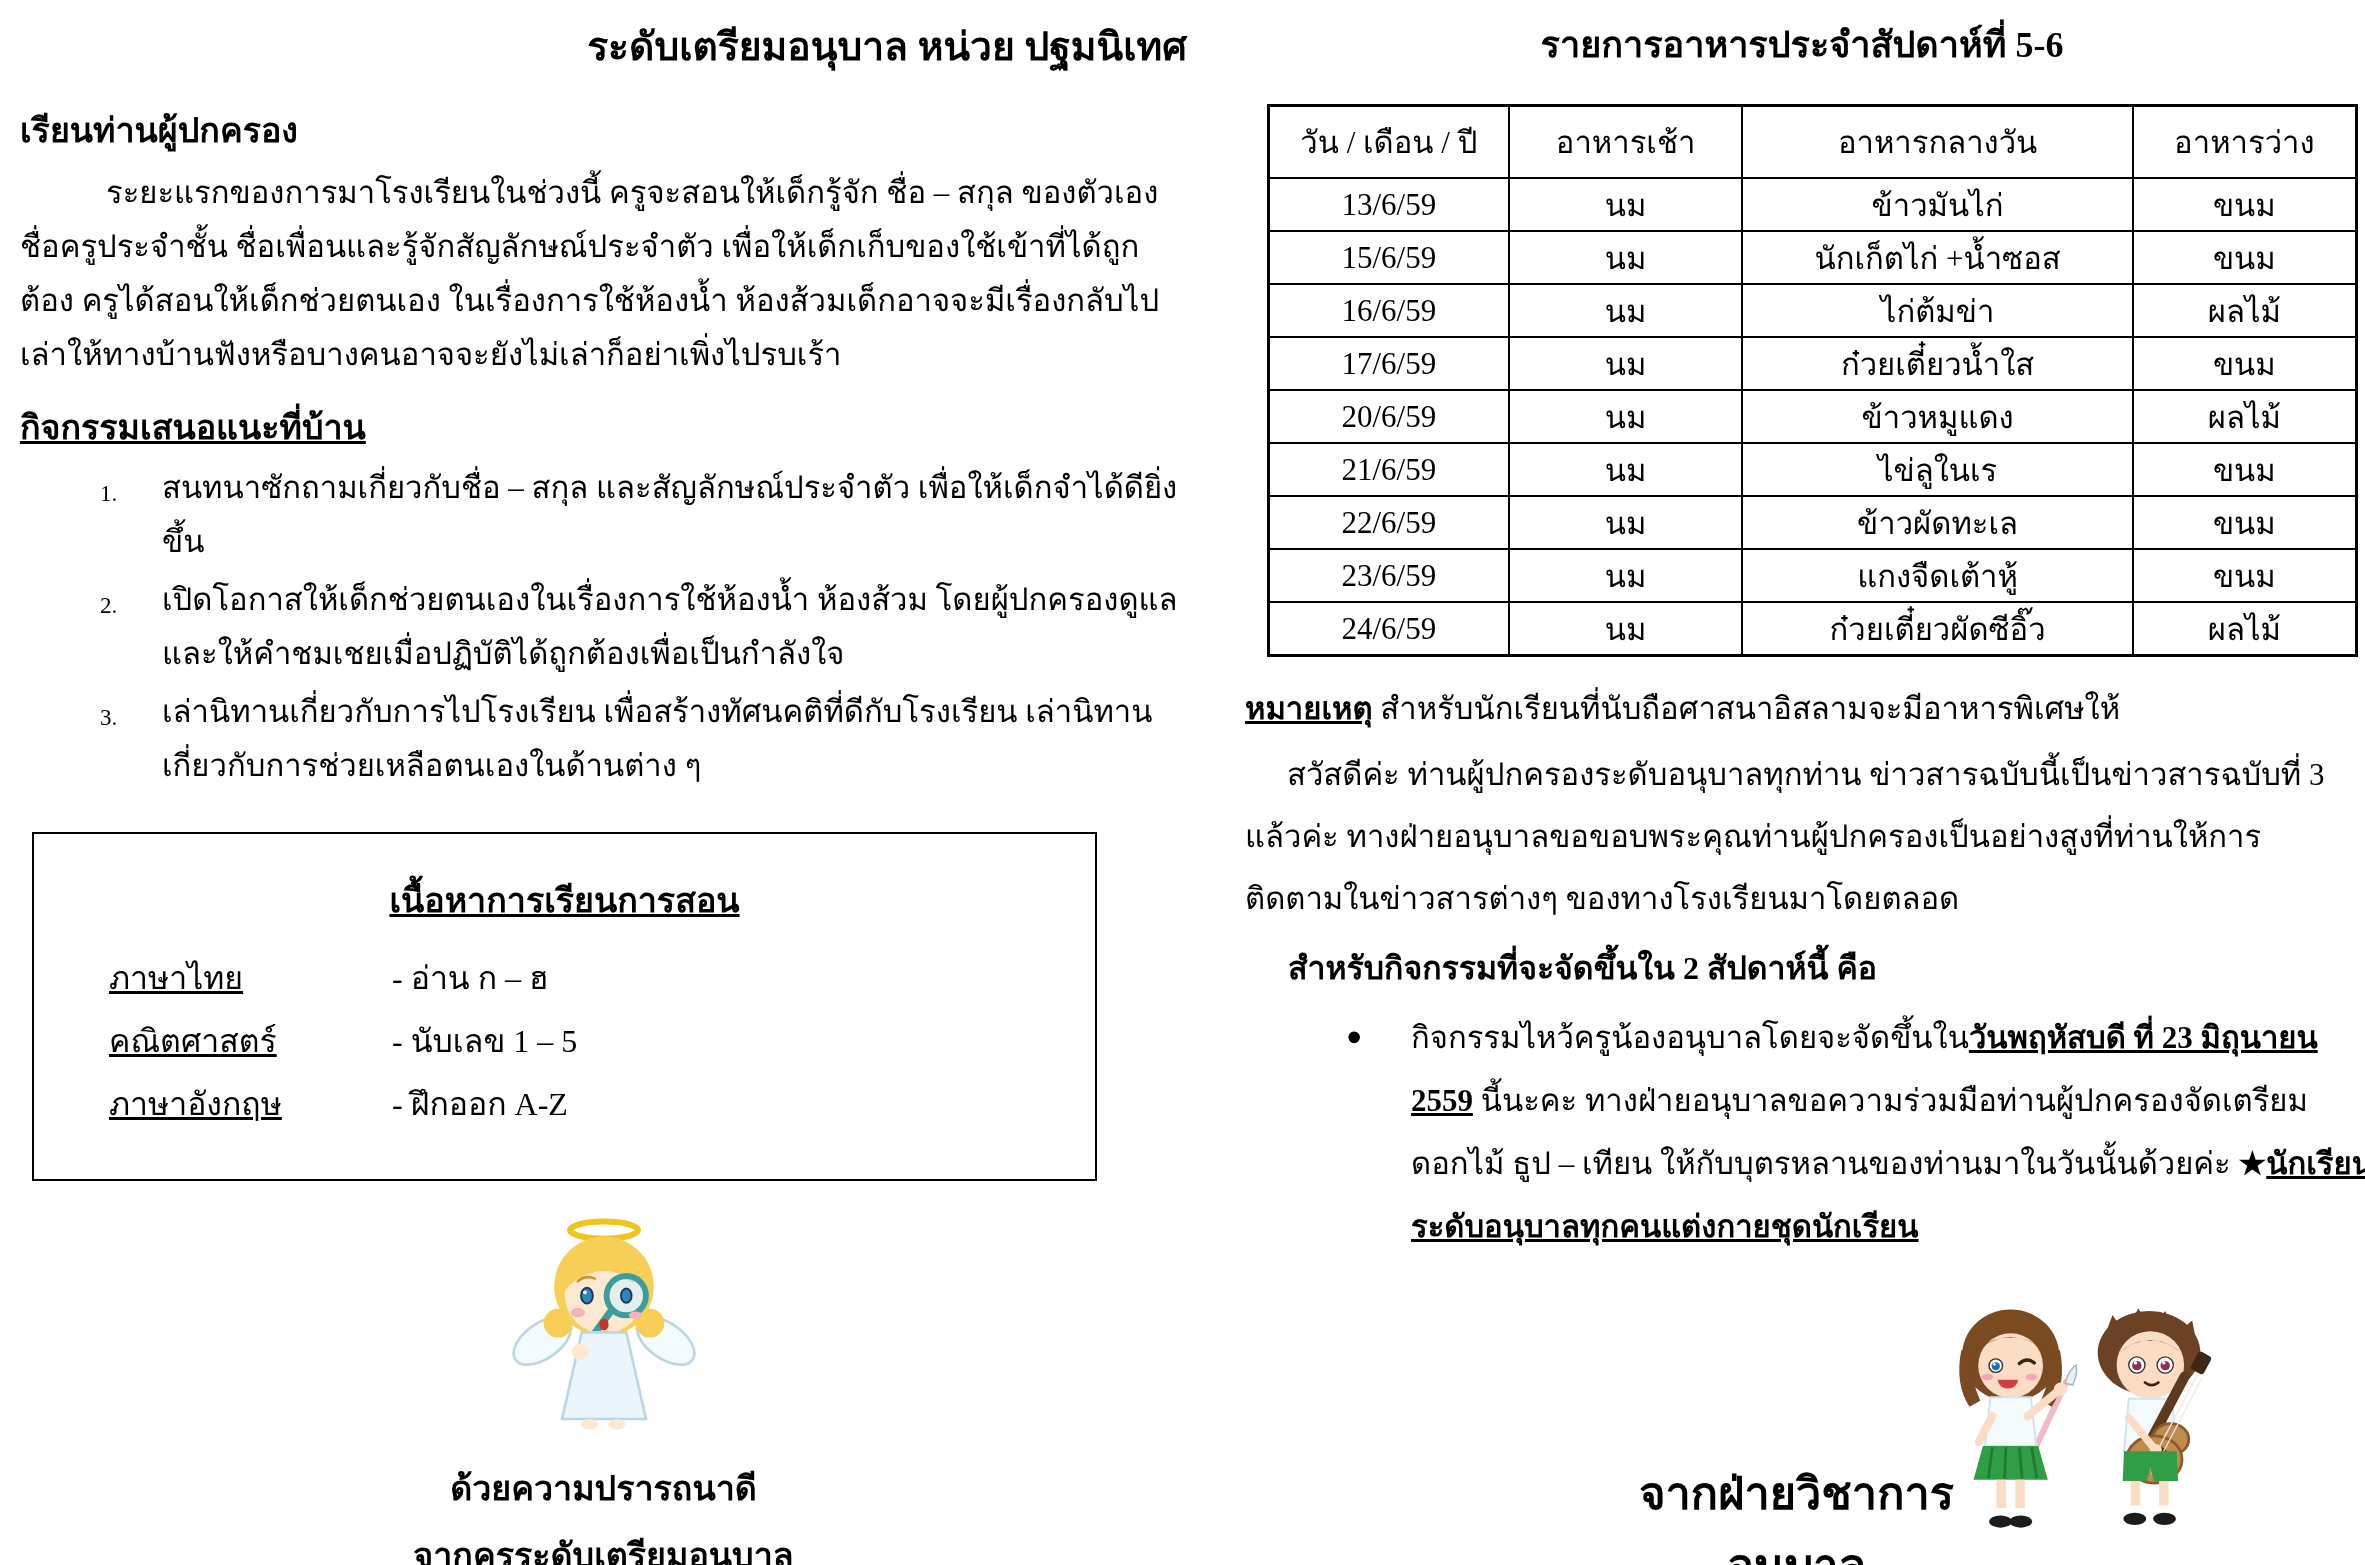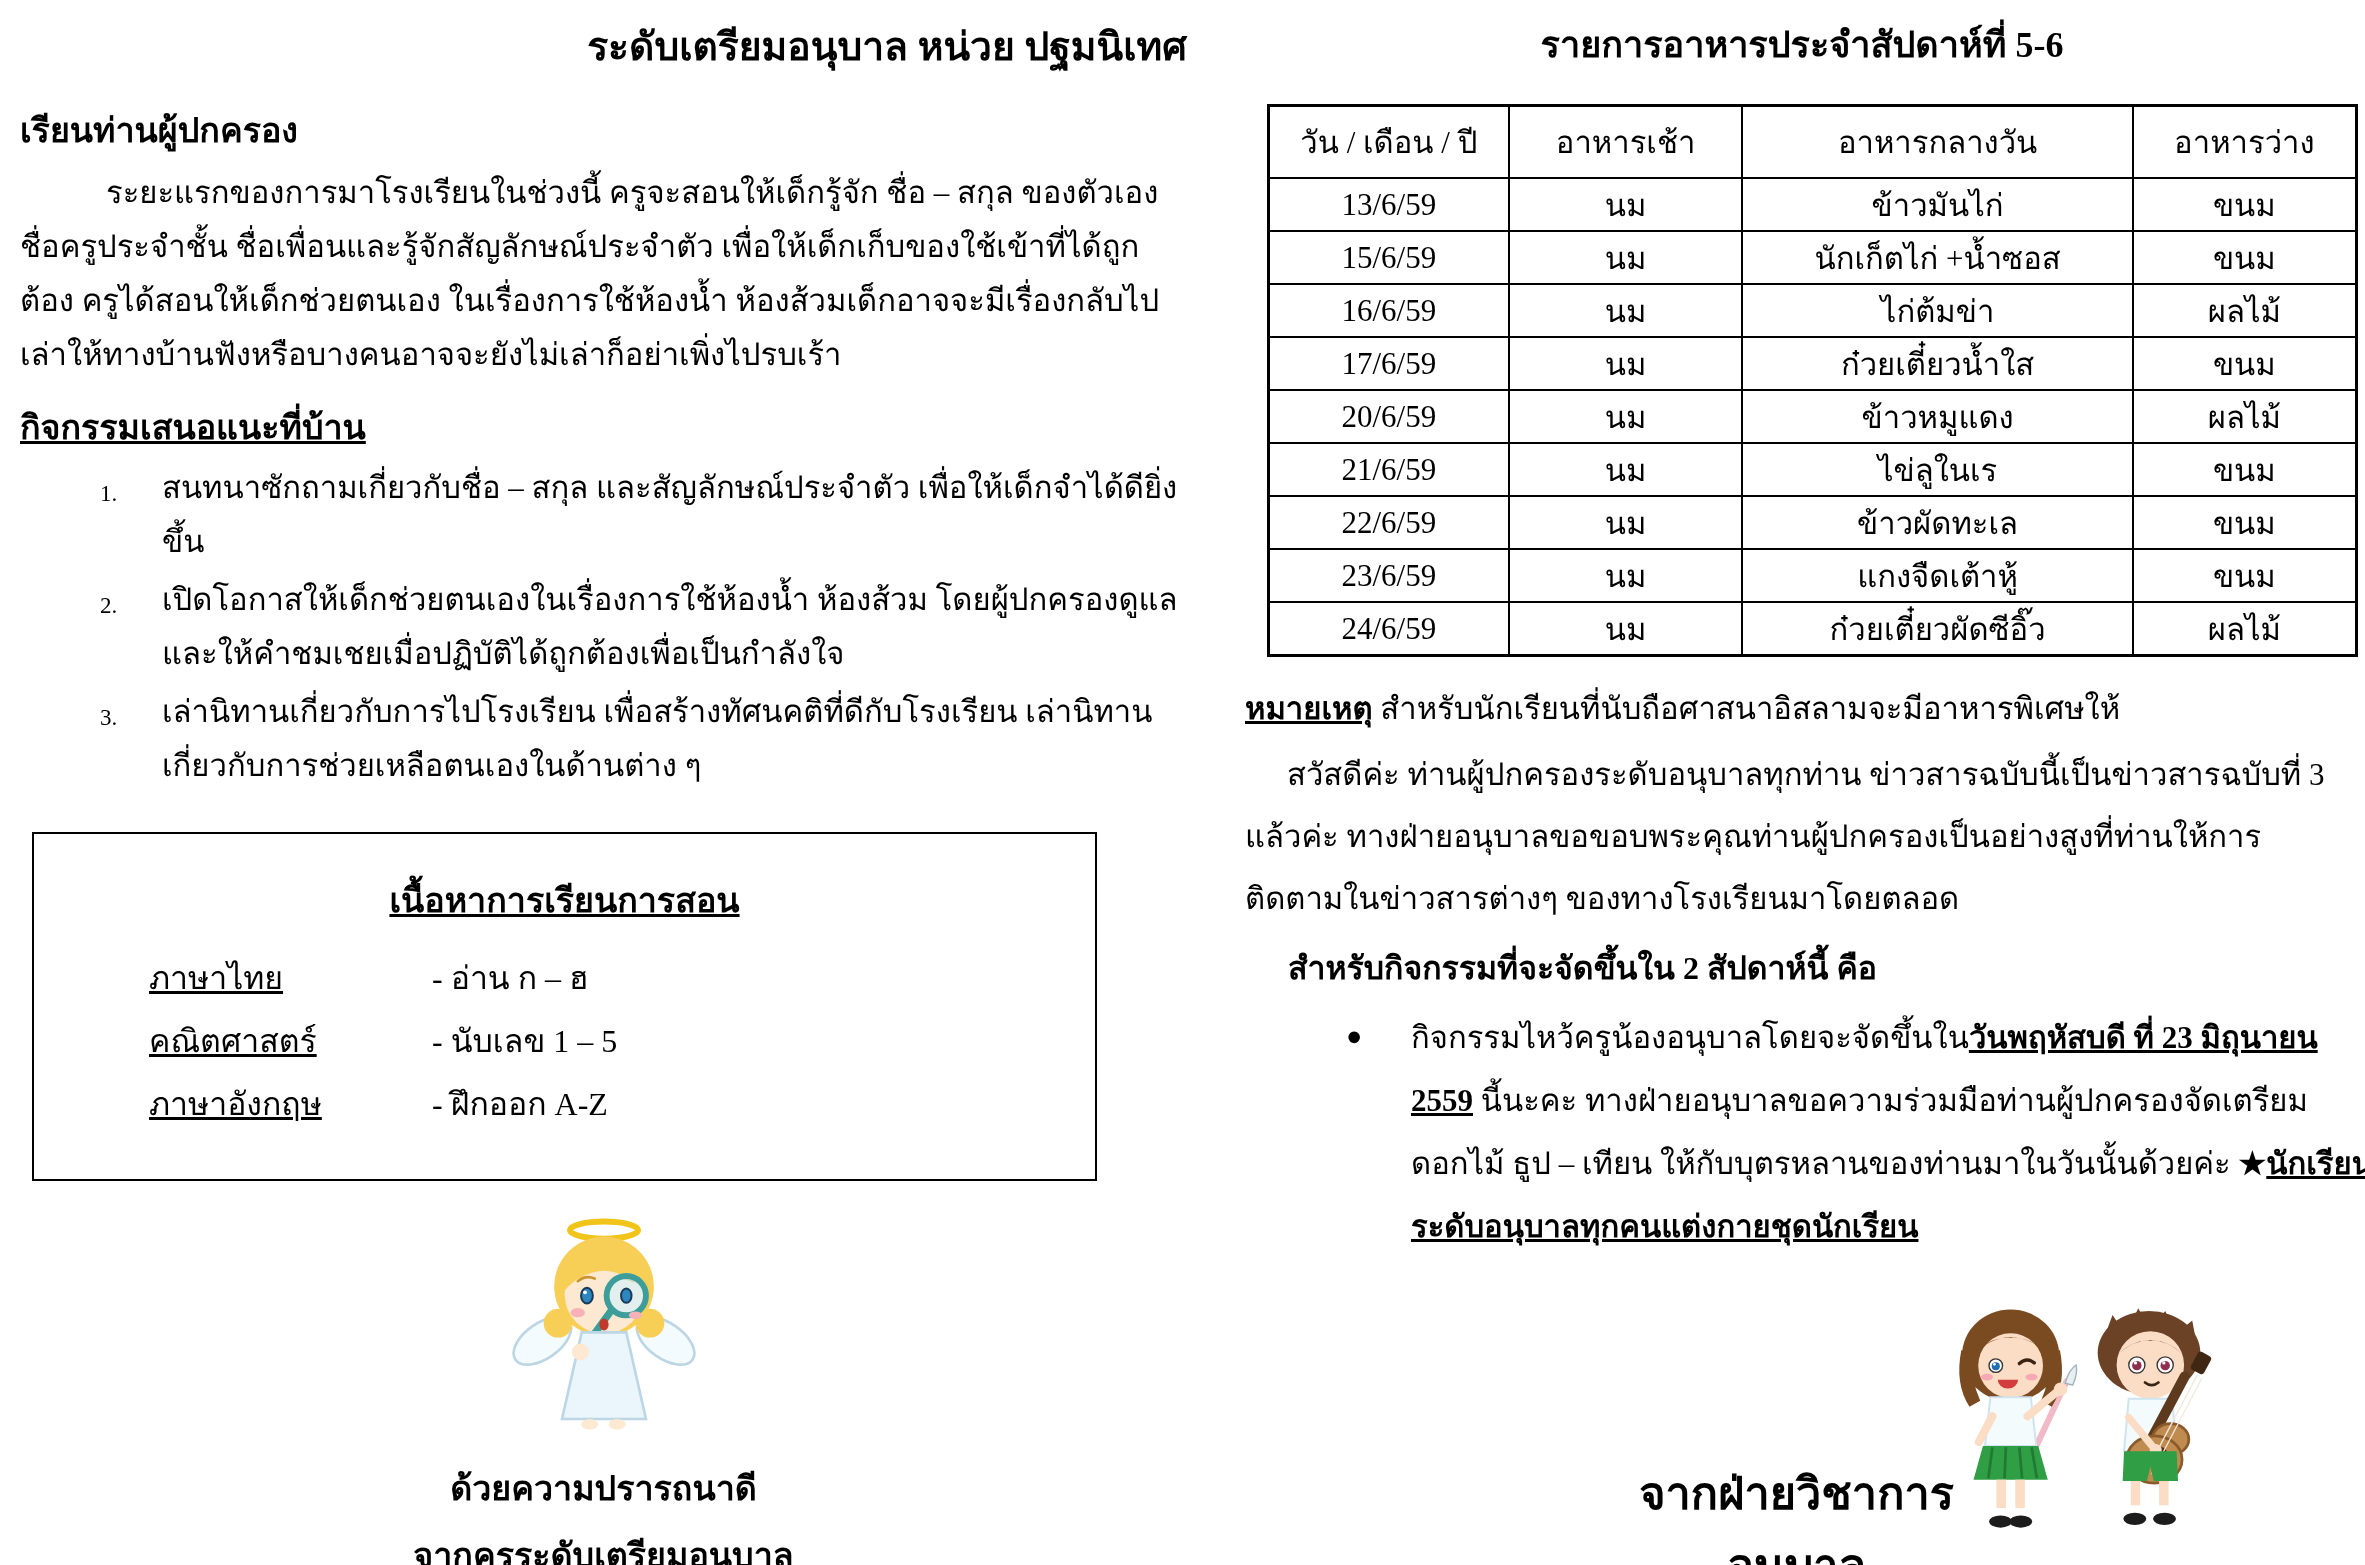--- a/index.html
+++ b/index.html
@@ -23,21 +23,21 @@
     position:absolute;left:80px;top:6.7px;font-size:23px;
   }
   .content-box{
     border:2.7px solid #000;margin:39px 0 0 12px;width:1065px;
     padding:20px 27px 43px 27px;box-sizing:border-box;
   }
   .content-box-heading{
     font-size:34px;font-weight:bold;text-decoration:underline;text-align:center;margin:19px 0 20px 0;
   }
   .content-row{display:flex;font-size:32px;line-height:63px;}
-  .content-subject{width:283px;margin-left:88px;text-decoration:underline;}
+  .content-subject{width:283px;margin-left:48px;text-decoration:underline;}
   .content-detail{flex:1;}
   .angel-wrap{text-align:center;margin-top:32px;}
   .left-closing{font-size:34px;font-weight:bold;text-align:center;line-height:67px;margin-top:17.5px;}
   
   .right-col{position:absolute;left:1245px;top:13.5px;width:1114px;}
   .menu-title{font-size:36px;font-weight:bold;text-align:center;margin:2.7px 0 31px 0;}
   table.menu{
     border-collapse:collapse;width:1088px;margin-left:21.6px;
     table-layout:fixed;
   }

